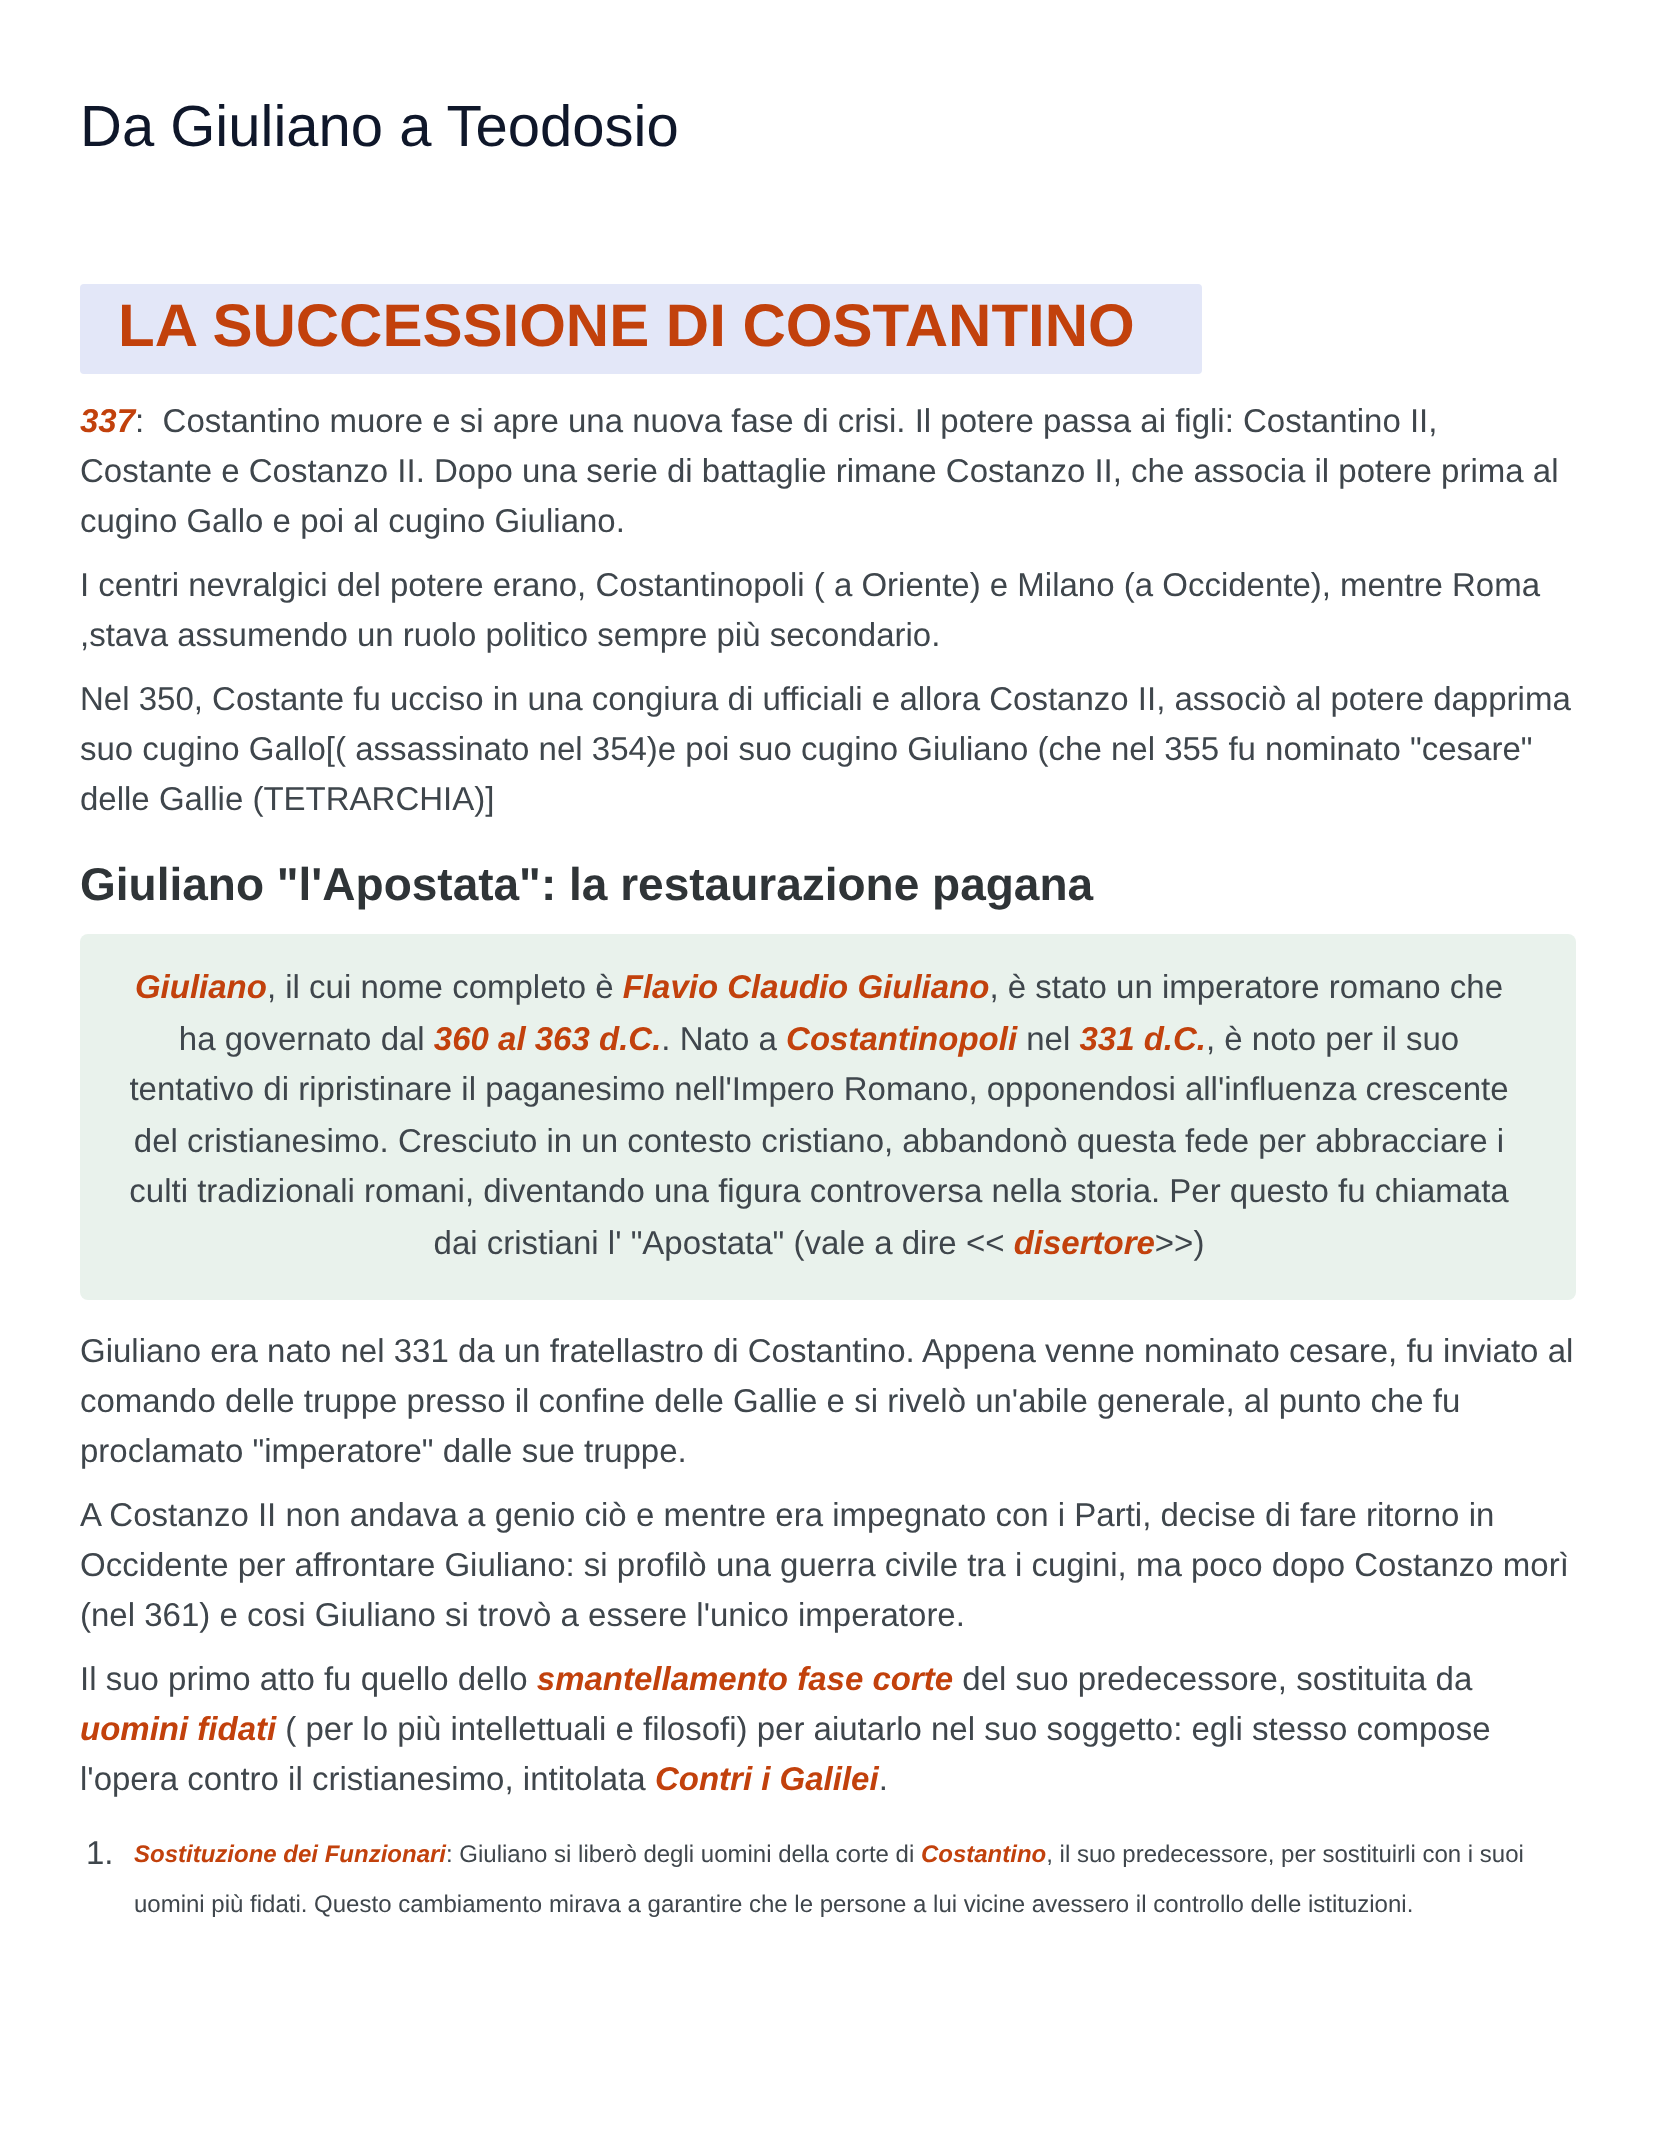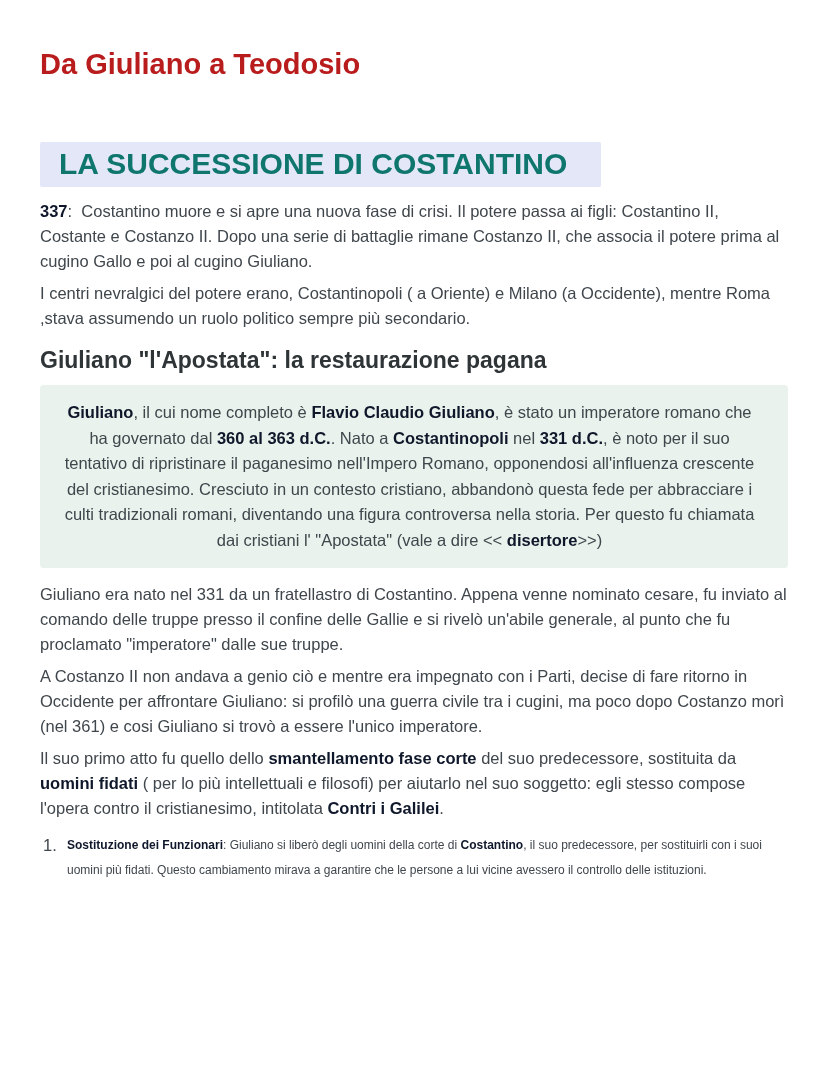--- a/index.html
+++ b/index.html
@@ -8,40 +8,40 @@
     width: 828px; min-height: 1071px;
     font-family: "Liberation Sans", "DejaVu Sans", sans-serif;
     color: #3f464c;
     -webkit-font-smoothing: antialiased;
   }
   .page { padding: 46px 40px 40px 40px; }
 
   .doc-title {
     margin: 0;
     font-size: 29px; line-height: 36px;
-    font-weight: 700; color: #b91c1c;
+    font-weight: 400; color: #0f172a;
   }
 
   .section-heading-row { margin-top: 60px; margin-bottom: 12px; }
   .section-heading {
     display: inline-block;
     font-size: 30px; line-height: 37px;
-    font-weight: 600; color: #0f766e;
+    font-weight: 600; color: #c2410c;
     padding: 3px 34px 5px 19px;
     border-radius: 2px;
   }
 
   .para {
     margin: 0 0 7px 0;
     font-size: 16.5px; line-height: 25px;
     white-space: pre-wrap;
     color: #3f464c;
   }
   .para strong, .callout-text strong, .list-text strong {
-    font-weight: 700; color: #0f172a;
+    font-weight: 700; color: #c2410c; font-style: italic;
   }
 
   .subsection-heading {
     margin: 14px 0 10px 0;
     font-size: 23px; line-height: 30px;
     font-weight: 700; color: #2f3437;
   }
 
   .callout {
     border-radius: 4px;
@@ -80,20 +80,21 @@
 
   <div class="section-heading-row">
     <span class="section-heading" style="background-color: rgb(227, 231, 248);">LA SUCCESSIONE DI COSTANTINO</span>
   </div>
 
   <p class="para"><strong>337</strong><span>:  Costantino muore e si apre una nuova fase di crisi. Il potere passa ai figli: Costantino II, Costante e Costanzo II. Dopo una serie di battaglie rimane Costanzo II, che associa il potere prima al cugino Gallo e poi al cugino Giuliano.</span></p>
 
   <p class="para"><span>I centri nevralgici del potere erano, Costantinopoli ( a Oriente) e Milano (a Occidente), mentre Roma ,stava assumendo un ruolo politico sempre più secondario.</span></p>
 
 
+  <p class="para"><span>Nel 350, Costante fu ucciso in una congiura di ufficiali e allora Costanzo II, associò al potere dapprima suo cugino Gallo[( assassinato nel 354)e poi suo cugino Giuliano (che nel 355 fu nominato "cesare" delle Gallie (TETRARCHIA)]</span></p>
 
   <h2 class="subsection-heading">Giuliano "l'Apostata": la restaurazione pagana</h2>
 
   <div class="callout" style="background-color: rgb(233, 242, 236);">
     <p class="callout-text"><strong>Giuliano</strong><span>, il cui nome completo è </span><strong>Flavio Claudio Giuliano</strong><span>, è stato un imperatore romano che ha governato dal </span><strong>360 al 363 d.C.</strong><span>. Nato a </span><strong>Costantinopoli</strong><span> nel </span><strong>331 d.C.</strong><span>, è noto per il suo tentativo di ripristinare il paganesimo nell'Impero Romano, opponendosi all'influenza crescente del cristianesimo. Cresciuto in un contesto cristiano, abbandonò questa fede per abbracciare i culti tradizionali romani, diventando una figura controversa nella storia. Per questo fu chiamata dai cristiani l' "Apostata" (vale a dire &lt;&lt; </span><strong>disertore</strong><span>&gt;&gt;)</span></p>
   </div>
 
   <p class="para"><span>Giuliano era nato nel 331 da un fratellastro di Costantino. Appena venne nominato cesare, fu inviato al comando delle truppe presso il confine delle Gallie e si rivelò un'abile generale, al punto che fu proclamato "imperatore" dalle sue truppe.</span></p>
 
   <p class="para"><span>A Costanzo II non andava a genio ciò e mentre era impegnato con i Parti, decise di fare ritorno in Occidente per affrontare Giuliano: si profilò una guerra civile tra i cugini, ma poco dopo Costanzo morì (nel 361) e cosi Giuliano si trovò a essere l'unico imperatore.</span></p>

